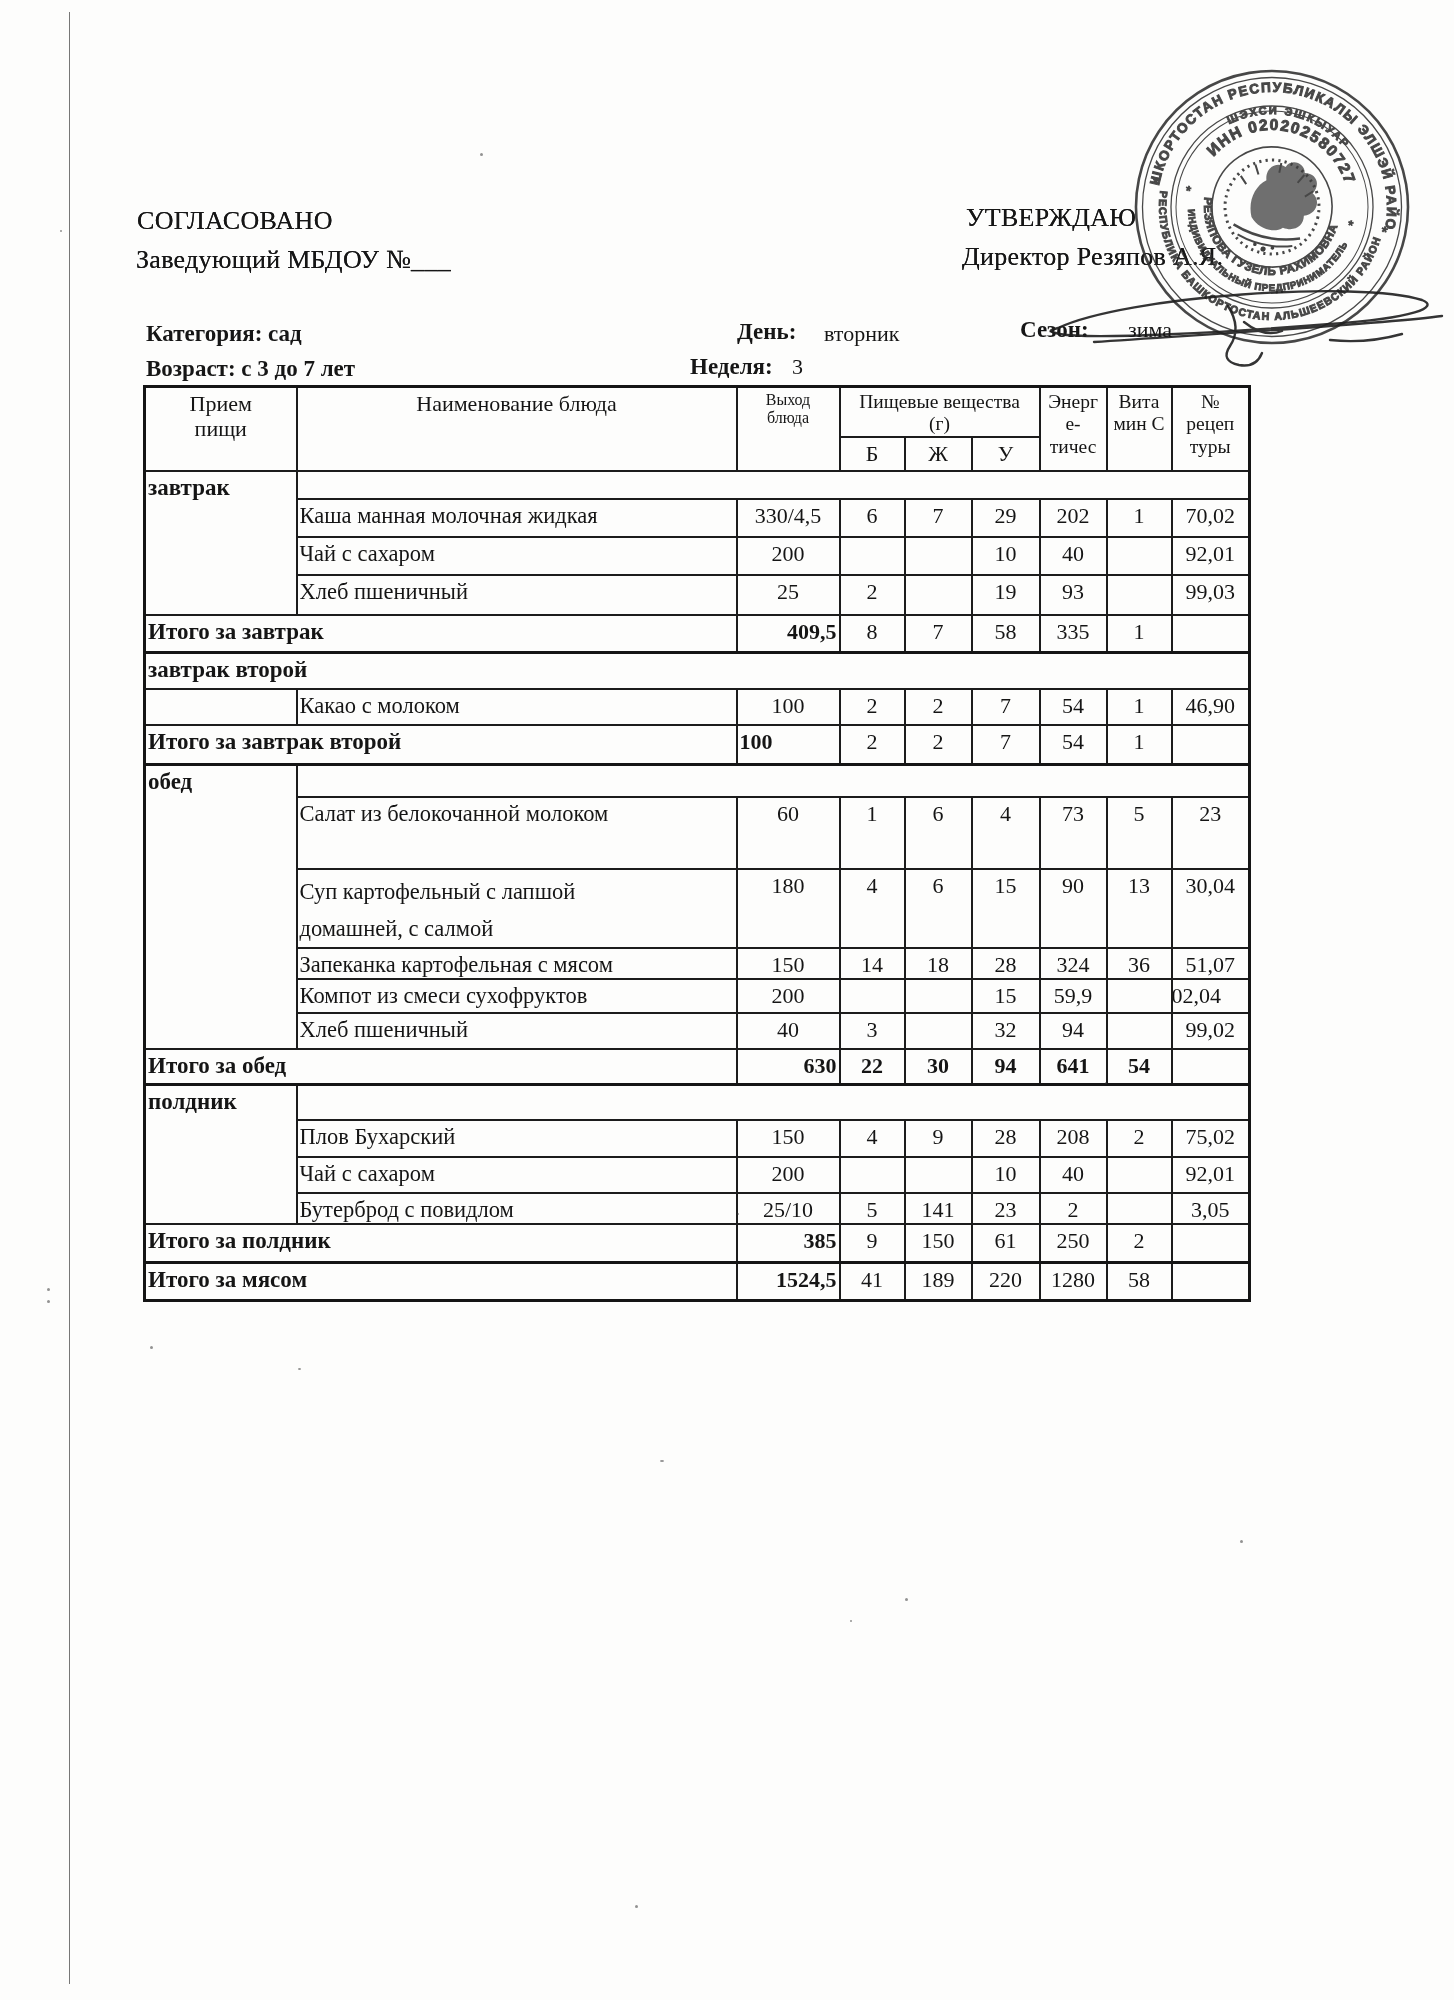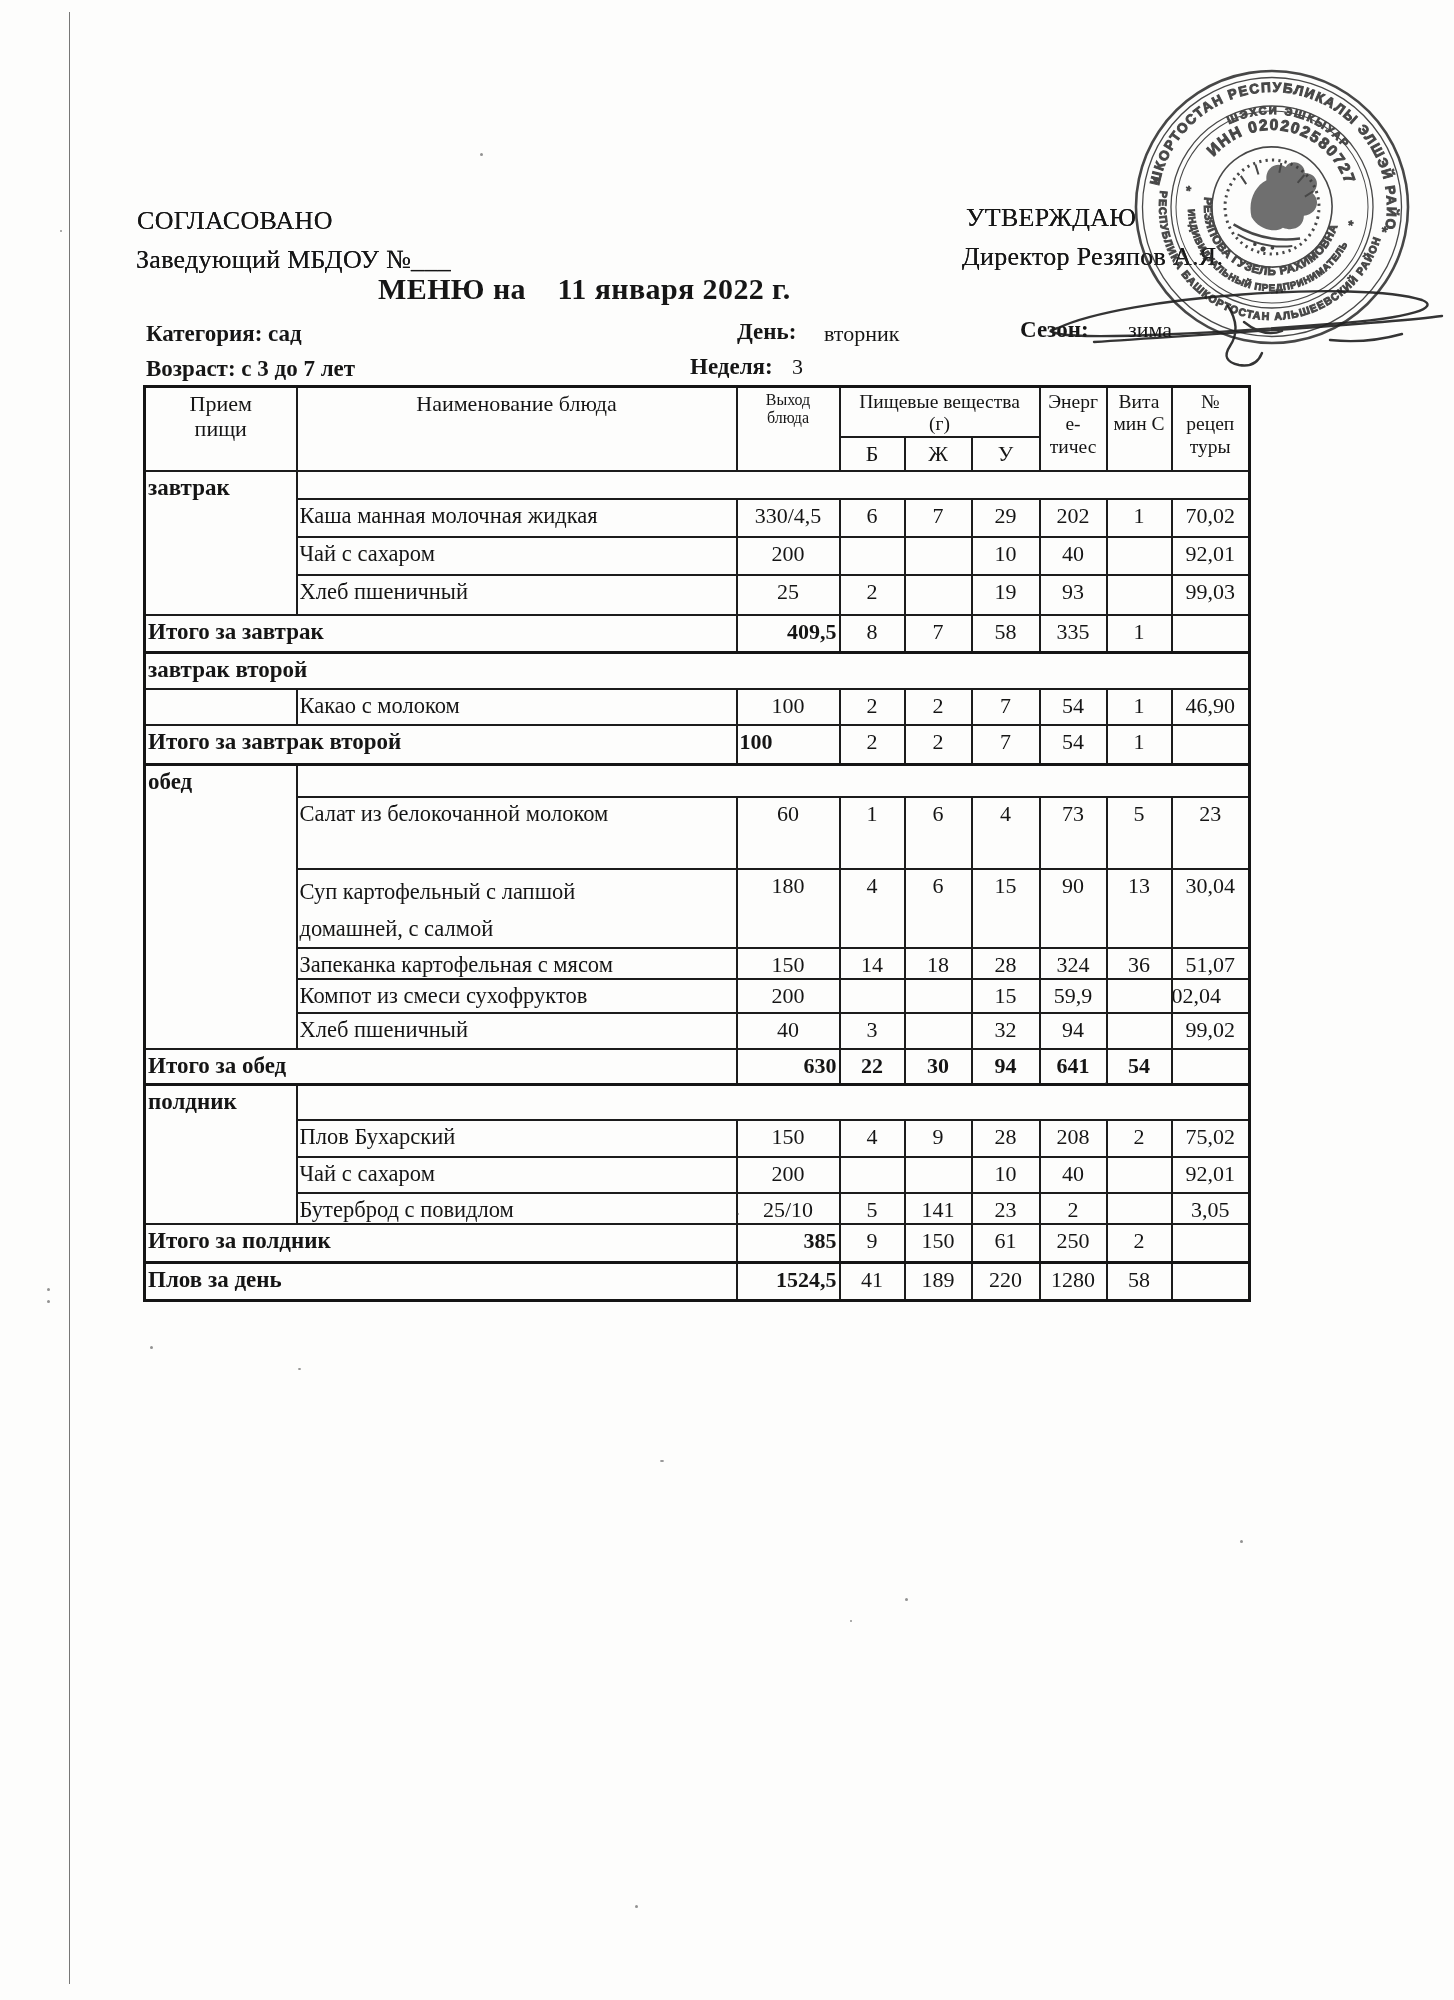--- a/index.html
+++ b/index.html
@@ -55,21 +55,20 @@
 <body>
 
 <div class="page">
   <div class="edge-line"></div>
 
   <div class="txt sign-line" style="left:137px;top:206px;">СОГЛАСОВАНО</div>
   <div class="txt sign-line" style="left:136px;top:245px;">Заведующий МБДОУ №___</div>
   <div class="txt sign-line" style="left:966px;top:203px;">УТВЕРЖДАЮ</div>
   <div class="txt sign-line" style="left:962px;top:242px;">Директор Резяпов А.Я.</div>
 
-  <div class="txt doc-title" style="left:378px;top:272px;">МЕНЮ на    11 января 2022 г.</div>
 
   <div class="txt meta-label" style="left:146px;top:321px;">Категория: сад</div>
   <div class="txt meta-label" style="left:737px;top:319px;">День:</div>
   <div class="txt meta-value" style="left:824px;top:321px;">вторник</div>
   <div class="txt meta-label" style="left:1020px;top:317px;">Сезон:</div>
   <div class="txt meta-value" style="left:1128px;top:317px;z-index:7;">зима</div>
   <div class="txt meta-label" style="left:146px;top:356px;">Возраст: с 3 до 7 лет</div>
   <div class="txt meta-label" style="left:690px;top:354px;">Неделя:</div>
   <div class="txt meta-value" style="left:792px;top:354px;">3</div>
 
@@ -346,21 +345,21 @@
           <td class="c-total-label" colspan="2">Итого за полдник</td>
           <td class="c-num c-total-out al-r">385</td>
           <td class="c-num">9</td>
           <td class="c-num">150</td>
           <td class="c-num">61</td>
           <td class="c-num">250</td>
           <td class="c-num">2</td>
           <td class="c-num"></td>
         </tr>
         <tr class="total-row grand-row" style="height: 38px;">
-          <td class="c-total-label" colspan="2">Плов за день</td>
+          <td class="c-total-label" colspan="2">Итого за мясом</td>
           <td class="c-num c-total-out al-r">1524,5</td>
           <td class="c-num">41</td>
           <td class="c-num">189</td>
           <td class="c-num">220</td>
           <td class="c-num">1280</td>
           <td class="c-num">58</td>
           <td class="c-num"></td>
         </tr>
       </tbody>
   </table>

